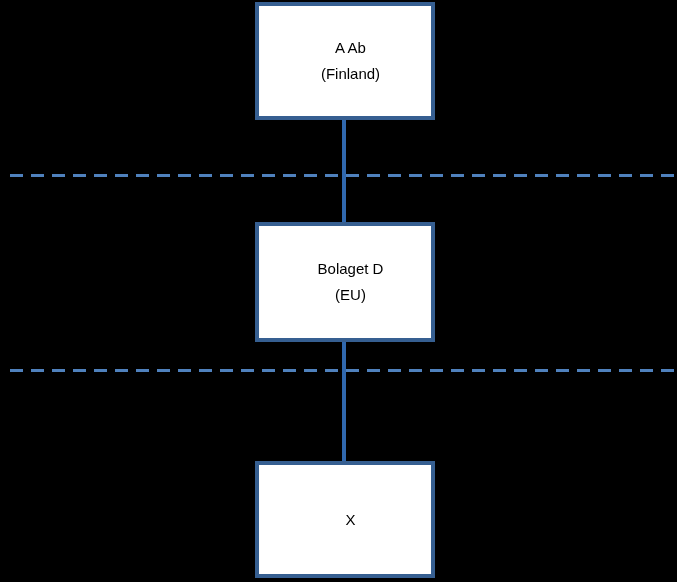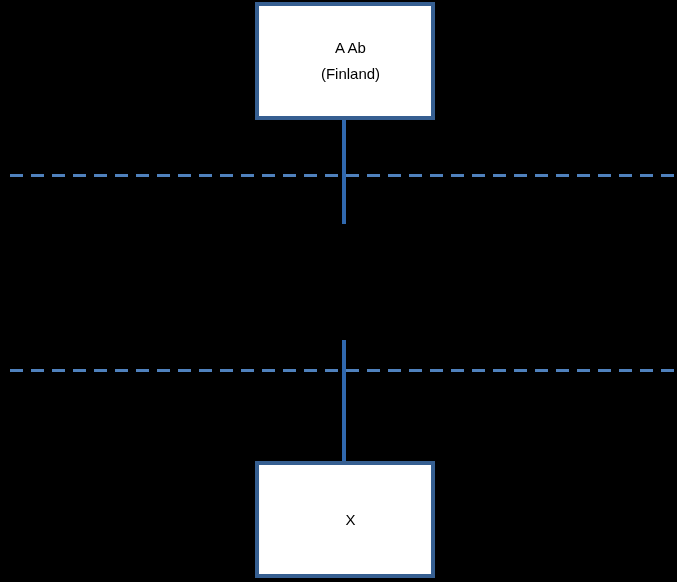--- a/index.html
+++ b/index.html
@@ -73,18 +73,22 @@
 
   <div class="connector connector-1"></div>
 
   <div class="connector connector-2"></div>
 
   <div class="node node-top">
     <span>A Ab</span>
     <span>(Finland)</span>
   </div>
 
+  <div class="node node-middle">
+    <span>Bolaget D</span>
+    <span>(EU)</span>
+  </div>
 
   <div class="node node-bottom">
     <span>X</span>
   </div>
 
 </div>
 
 </body></html>

